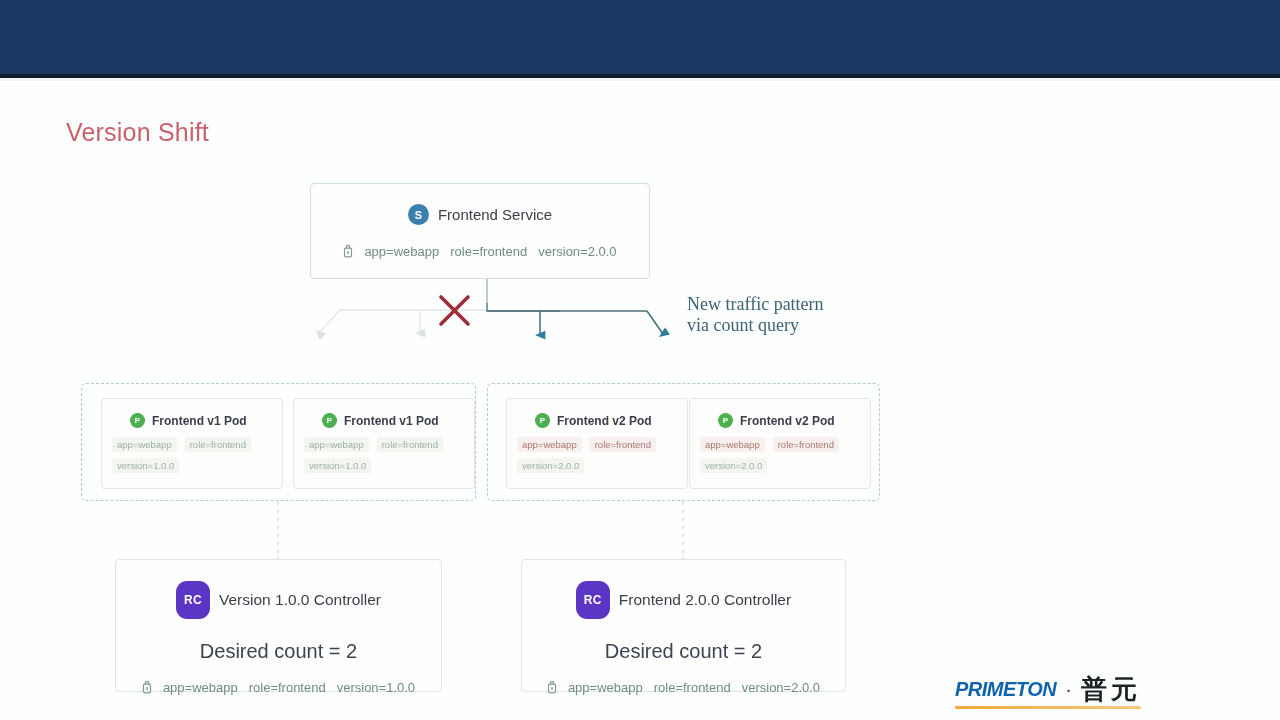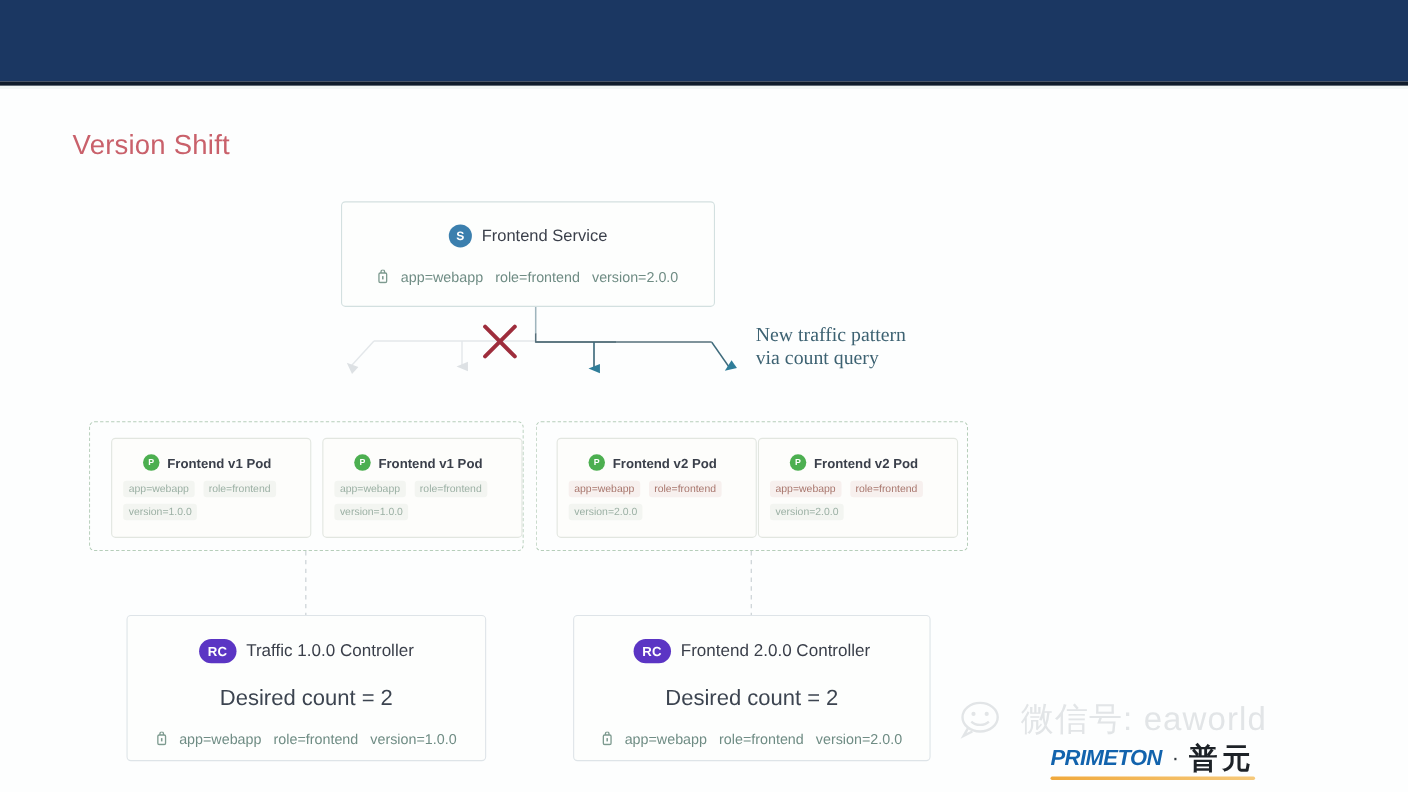--- a/index.html
+++ b/index.html
@@ -42,21 +42,21 @@
     display:flex;align-items:center;justify-content:center;gap:9px;
     white-space:nowrap;
   }
   .badge-circle{
     width:21px;height:21px;border-radius:50%;
     display:flex;align-items:center;justify-content:center;
     color:#ffffff;font-size:11px;font-weight:bold;
     flex:0 0 auto;
   }
   .badge-pill{
-    width:34px;height:22px;border-radius:11px;
+    width:34px;height:38px;border-radius:11px;
     display:flex;align-items:center;justify-content:center;
     color:#ffffff;font-size:12px;font-weight:bold;letter-spacing:.3px;
     flex:0 0 auto;
   }
   .card-title{font-size:15px;color:#3a3f4a;font-weight:normal;}
   .tag-icon{flex:0 0 auto;display:block;}
   .label-row{
     display:flex;align-items:center;gap:11px;white-space:nowrap;
     justify-content:center;
   }
@@ -258,21 +258,21 @@
         <span class="chip match">app=webapp</span>
         <span class="chip match">role=frontend</span>
         <span class="chip">version=2.0.0</span>
       </div>
     </div>
   </div>
 
   <div class="card rc" id="rc1">
     <div class="card-head">
       <span class="badge-pill" style="background:#5b35c4;">RC</span>
-      <span class="card-title">Traffic 1.0.0 Controller</span>
+      <span class="card-title">Version 1.0.0 Controller</span>
     </div>
     <div class="count">Desired count = 2</div>
     <div class="label-row">
       <svg class="tag-icon" width="10" height="13" viewBox="0 0 10 13">
         <rect x="1.5" y="3.2" width="7" height="8.6" rx="1.2" fill="none" stroke="#7d9a8f" stroke-width="1.2"></rect>
         <path d="M3.4,3.2 L3.4,1.9 A1.6,1.6 0 0 1 6.6,1.9 L6.6,3.2" fill="none" stroke="#7d9a8f" stroke-width="1.2"></path>
         <rect x="4.3" y="6" width="1.4" height="3" fill="#7d9a8f"></rect>
       </svg>
       <span class="lbl">app=webapp</span>
       <span class="lbl">role=frontend</span>
@@ -292,30 +292,20 @@
         <path d="M3.4,3.2 L3.4,1.9 A1.6,1.6 0 0 1 6.6,1.9 L6.6,3.2" fill="none" stroke="#7d9a8f" stroke-width="1.2"></path>
         <rect x="4.3" y="6" width="1.4" height="3" fill="#7d9a8f"></rect>
       </svg>
       <span class="lbl">app=webapp</span>
       <span class="lbl">role=frontend</span>
       <span class="lbl">version=2.0.0</span>
     </div>
   </div>
 
 
-  <div id="wm-wechat">
-    <svg width="46" height="38" viewBox="0 0 46 38">
-      <ellipse cx="19" cy="16" rx="16" ry="13" fill="none" stroke="#e2e5e7" stroke-width="2.2"></ellipse>
-      <path d="M8,26 L4,33 L12,29" fill="none" stroke="#e2e5e7" stroke-width="2.2"></path>
-      <circle cx="13" cy="13" r="1.9" fill="#e2e5e7"></circle>
-      <circle cx="25" cy="13" r="1.9" fill="#e2e5e7"></circle>
-      <path d="M11,20 C15,24 23,24 27,20" fill="none" stroke="#e2e5e7" stroke-width="2"></path>
-    </svg>
-    <span class="wm-text">微信号: eaworld</span>
-  </div>
 
   <div id="wm-primeton">
     <span id="pt-word">PRIMETON</span>
     <span id="pt-dot">·</span>
     <span id="pt-cn">普元</span>
   </div>
   <div id="pt-rule"></div>
 
 </div>
 

